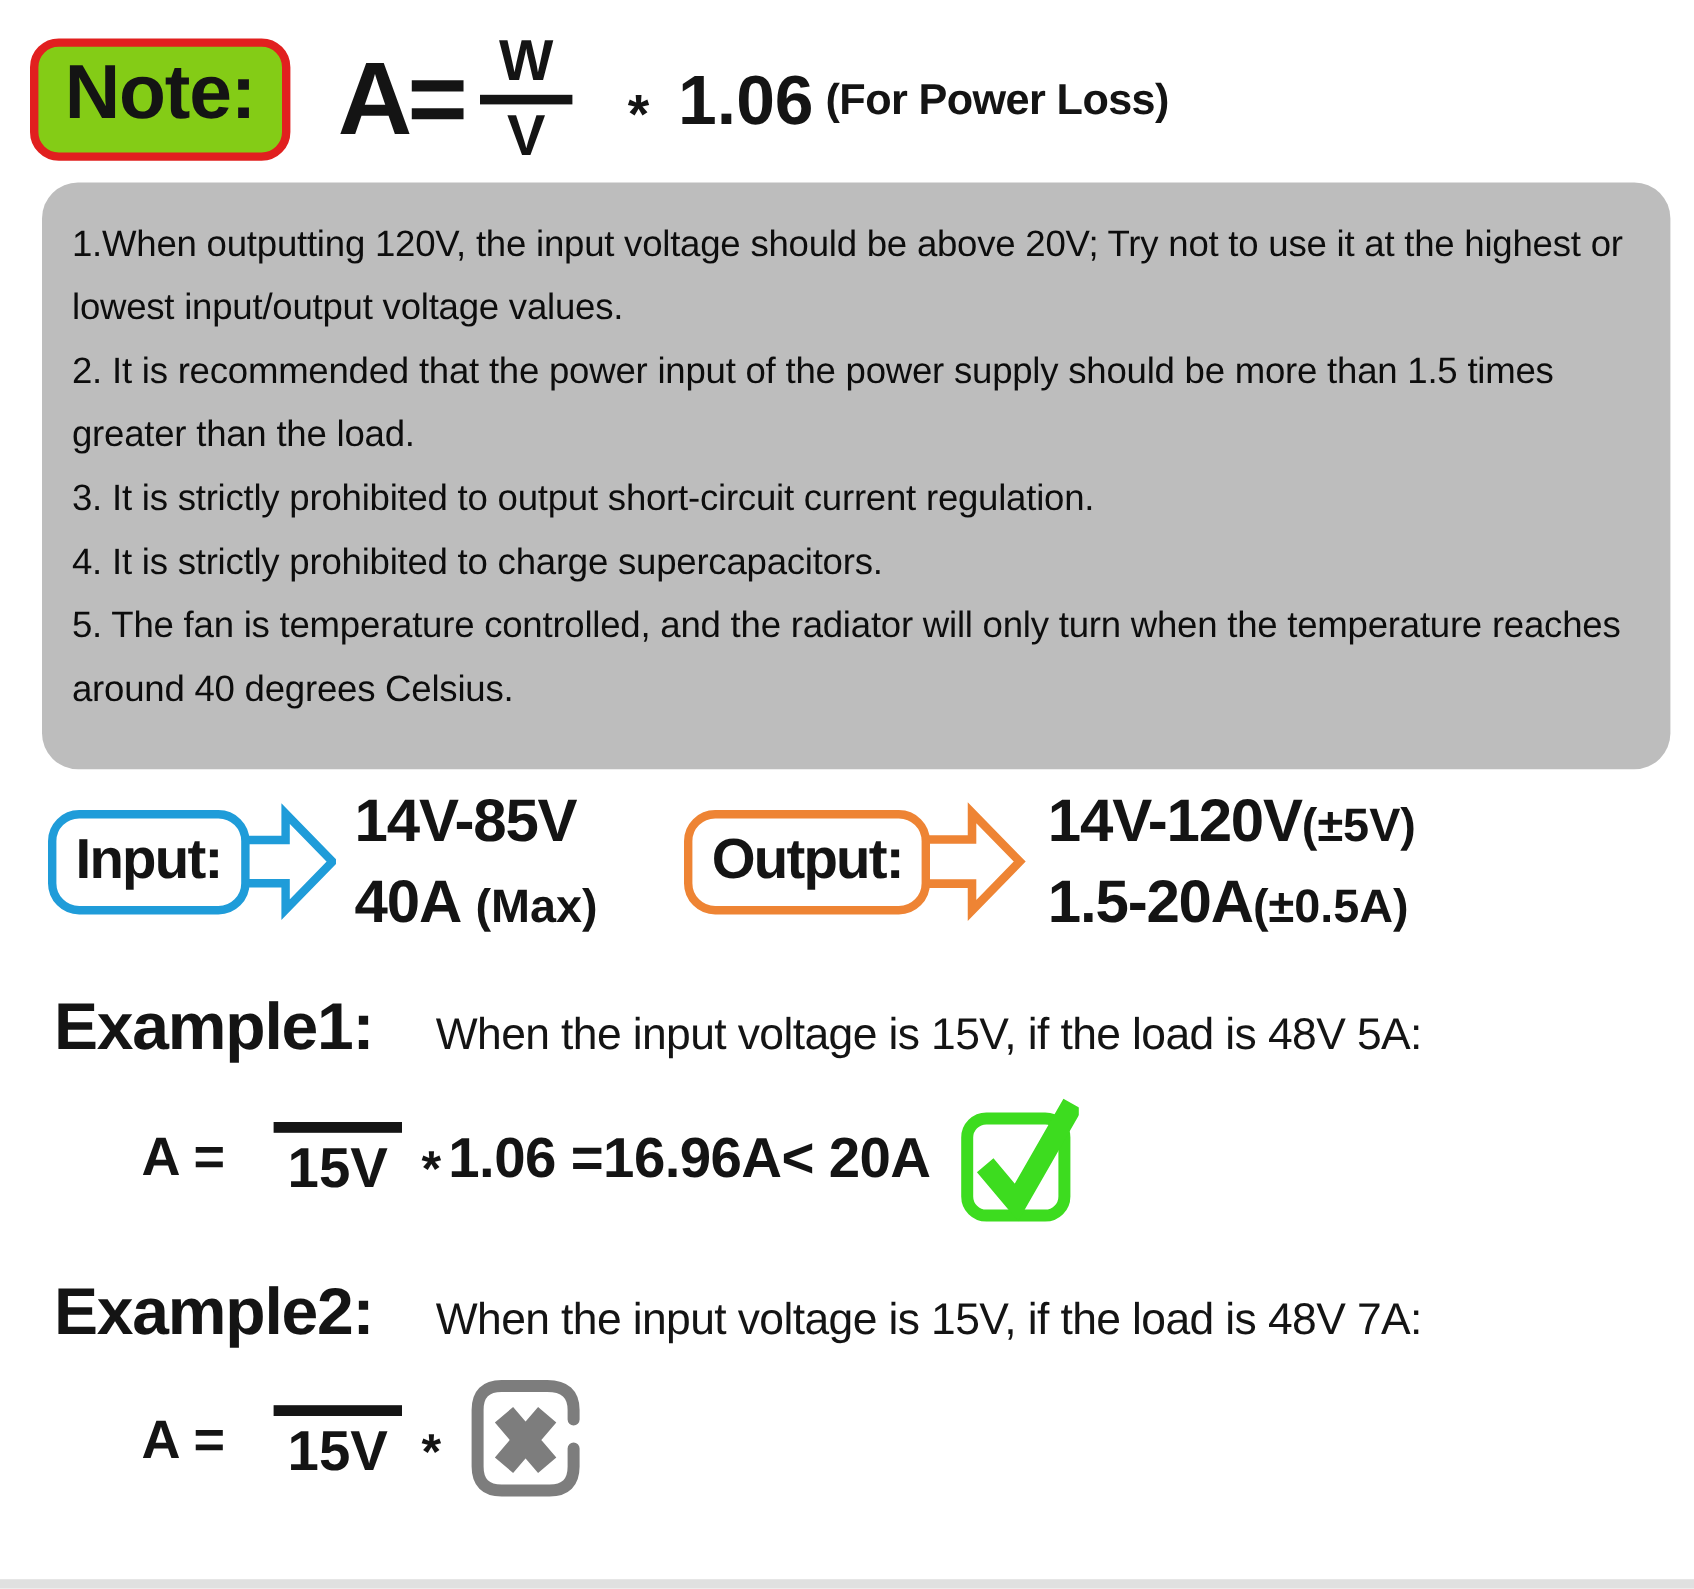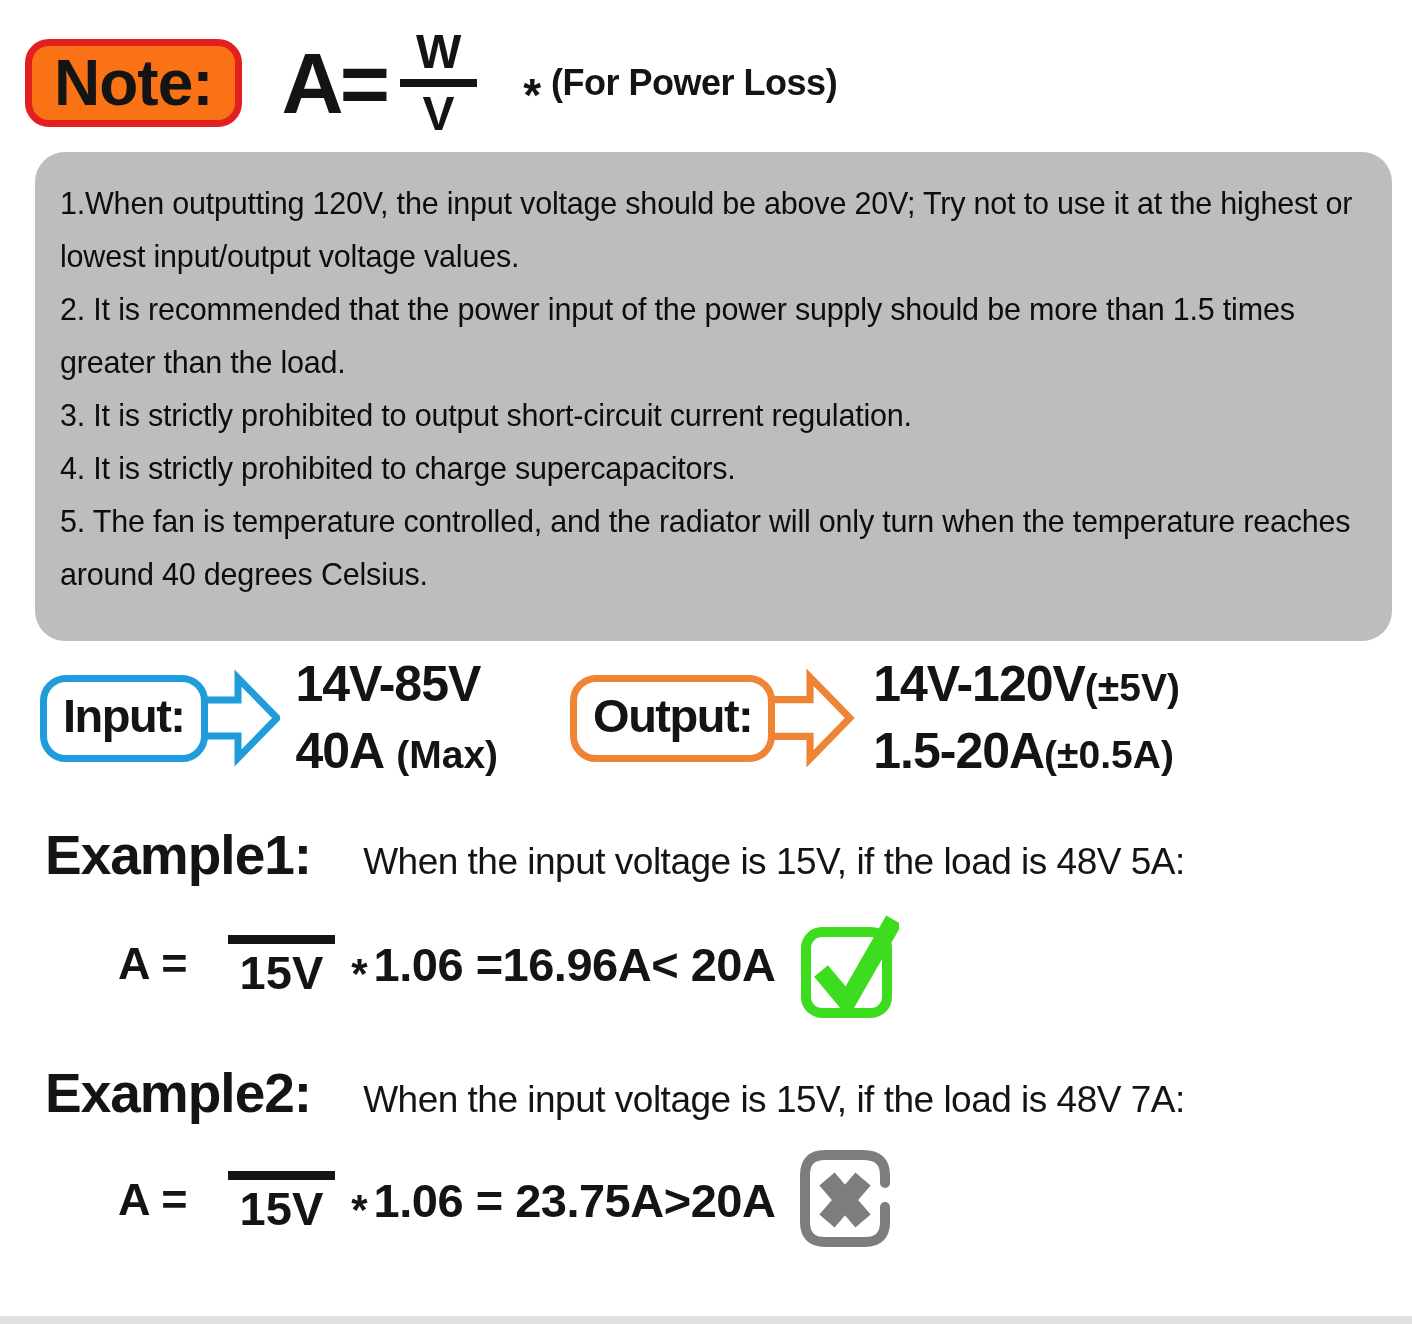--- a/index.html
+++ b/index.html
@@ -8,21 +8,21 @@
   }
   *{box-sizing:border-box;}
   html,body{margin:0;padding:0;}
   body{
     width:1412px;height:1324px;position:relative;overflow:hidden;background:#ffffff;
     color:var(--text);font-family:"Liberation Sans",sans-serif;
   }
 
   
   .header-row{display:flex;align-items:center;padding:28px 0 0 25px;}
-  .note-box{border:7px solid var(--note-border);border-radius:24px;padding:0 22px 0;background:#f97316;}
+  .note-box{border:7px solid var(--note-border);border-radius:24px;padding:0 22px 14px;background:#84cc16;}
   .note-box span{font-size:64px;font-weight:bold;letter-spacing:-1px;}
   .formula{display:flex;align-items:center;margin-left:40px;font-weight:bold;}
   .f-lhs{font-size:86px;letter-spacing:-4px;line-height:1;}
   .frac{display:flex;flex-direction:column;align-items:center;margin-left:14px;}
   .frac-num,.frac-den{font-size:48px;line-height:1.0;padding:0 16px;}
   .frac-bar{align-self:stretch;height:8px;background:#151515;margin:3px 0;}
   .f-star{font-size:46px;margin-left:46px;position:relative;top:12px;}
   .f-factor{font-size:58px;margin-left:24px;}
   .f-suffix{font-size:36px;margin-left:10px;letter-spacing:-0.5px;}
 
@@ -78,20 +78,21 @@
       <span>Note:</span>
     </div>
     <div class="formula">
       <span class="f-lhs">A=</span>
       <span class="frac">
         <span class="frac-num">W</span>
         <span class="frac-bar"></span>
         <span class="frac-den">V</span>
       </span>
       <span class="f-star">*</span>
+      <span class="f-factor">1.06</span>
       <span class="f-suffix">(For Power Loss)</span>
     </div>
   </div>
 
   <section class="notes">
     <p>1.When outputting 120V, the input voltage should be above 20V; Try not to use it at the highest or lowest input/output voltage values.</p>
     <p>2. It is recommended that the power input of the power supply should be more than 1.5 times greater than the load.</p>
     <p>3. It is strictly prohibited to output short-circuit current regulation.</p>
     <p>4. It is strictly prohibited to charge supercapacitors.</p>
     <p>5. The fan is temperature controlled, and the radiator will only turn when the temperature reaches around 40 degrees Celsius.</p>
@@ -161,21 +162,20 @@
       <span class="ex-title">Example2:</span>
       <span class="ex-desc">When the input voltage is 15V, if the load is 48V 7A:</span>
     </div>
     <div class="ex-formula">
       <span class="ex-lhs">A =</span>
       <span class="ex-frac">
         <span class="ex-bar"></span>
         <span class="ex-den">15V</span>
       </span>
       <span class="ex-star">*</span>
-      <span class="ex-rhs">1.06 = 23.75A&gt;20A</span>
       <svg class="result-icon" width="100" height="110" viewBox="0 0 100 110">
         <path class="x-rect" d="M66 10 Q88 10 88 30 L88 38 M88 62 L88 77 Q88 97 68 97 L28 97 Q8 97 8 77 L8 30 Q8 10 28 10 L66 10"></path>
         <path class="x-mark" d="M30 34 L66 76 M66 34 L30 76"></path>
       </svg>
     </div>
   </section>
 
   <div class="bottom-strip"></div>
 </div>
 

